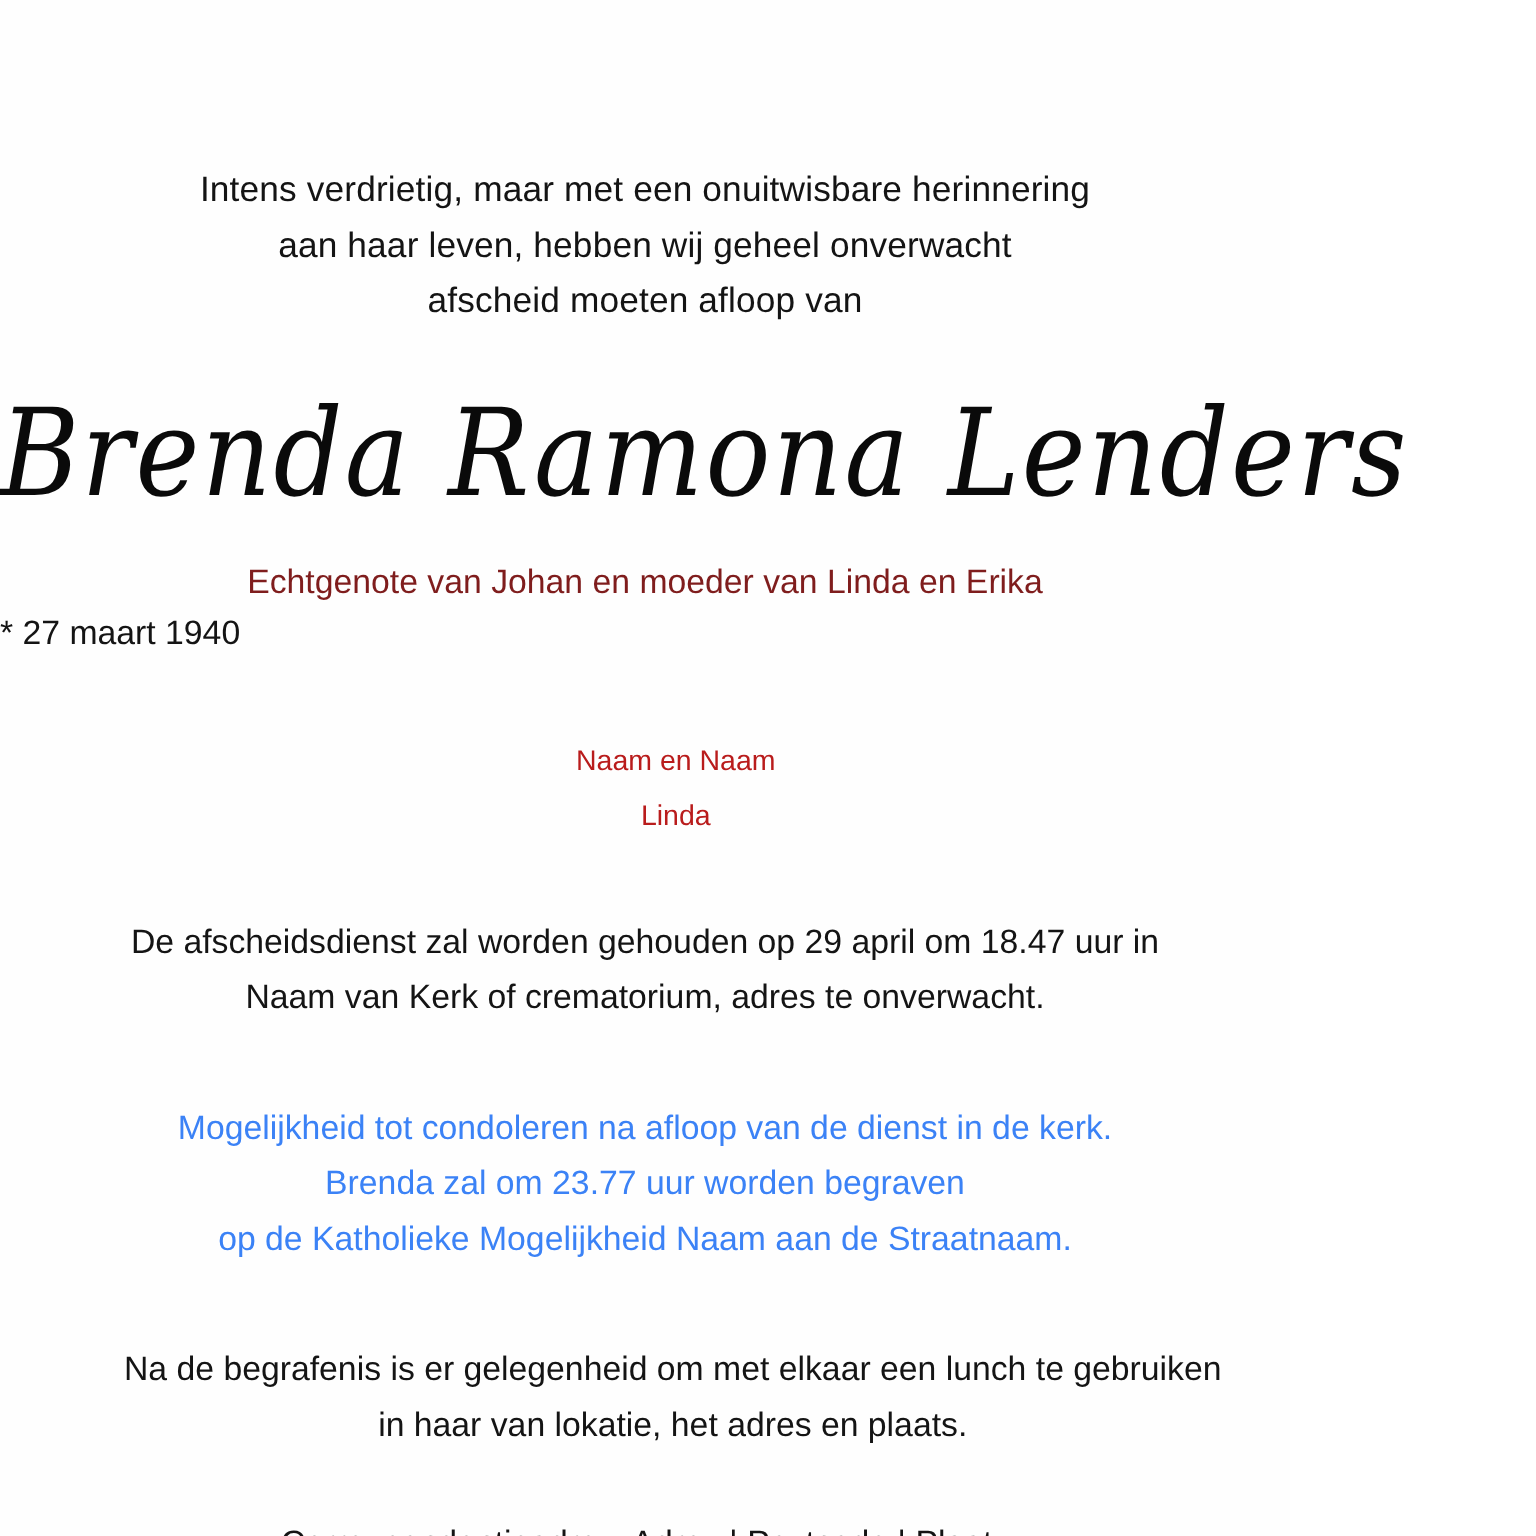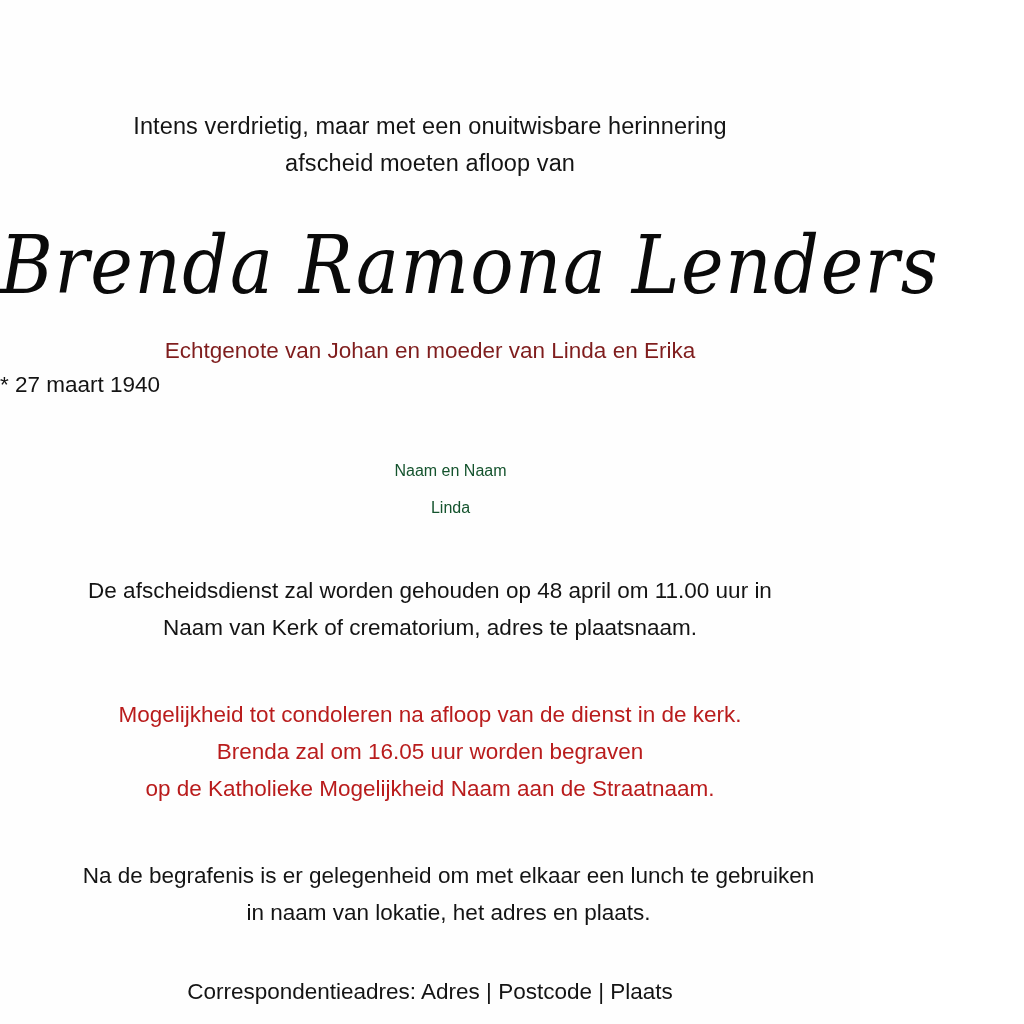--- a/index.html
+++ b/index.html
@@ -61,36 +61,36 @@
     color: #141414;
     display: flex;
     justify-content: flex-start;
     gap: 26px;
   }
   .dates .dagger {
     font-size: 22px;
   }
   .survivors {
     margin-top: 50px;
-    font-size: 16px;
+    font-size: 19px;
     line-height: 37px;
-    color: #14532d;
+    color: #b91c1c;
     margin-left: 41px;
   }
   .service {
     margin-top: 46px;
     font-size: 22.5px;
     line-height: 37px;
     color: #141414;
   }
   .condolence {
     margin-top: 50px;
     font-size: 22.5px;
     line-height: 37px;
-    color: #b91c1c;
+    color: #3b82f6;
   }
   .lunch {
     margin-top: 50px;
     font-size: 22.5px;
     line-height: 37px;
     color: #141414;
     padding-left: 37px;
   }
   .correspondence {
     margin-top: 44px;
@@ -102,47 +102,48 @@
     white-space: nowrap;
   }
 </style>
 </head>
 <body>
 
 <div class="card">
 
   <div class="block intro">
     <div class="line">Intens verdrietig, maar met een onuitwisbare herinnering</div>
+    <div class="line">aan haar leven, hebben wij geheel onverwacht</div>
     <div class="line">afscheid moeten afloop van</div>
   </div>
 
   <div class="block name">Brenda Ramona Lenders</div>
 
   <div class="block relation">Echtgenote van Johan en moeder van Linda en Erika</div>
 
   <div class="block dates">
     <span>* 27 maart 1940</span>
   </div>
 
   <div class="block survivors">
     <div class="line">Naam en Naam</div>
     <div class="line">Linda</div>
   </div>
 
   <div class="block service">
-    <div class="line">De afscheidsdienst zal worden gehouden op 48 april om 11.00 uur in</div>
-    <div class="line">Naam van Kerk of crematorium, adres te plaatsnaam.</div>
+    <div class="line">De afscheidsdienst zal worden gehouden op 29 april om 18.47 uur in</div>
+    <div class="line">Naam van Kerk of crematorium, adres te onverwacht.</div>
   </div>
 
   <div class="block condolence">
     <div class="line">Mogelijkheid tot condoleren na afloop van de dienst in de kerk.</div>
-    <div class="line">Brenda zal om 16.05 uur worden begraven</div>
+    <div class="line">Brenda zal om 23.77 uur worden begraven</div>
     <div class="line">op de Katholieke Mogelijkheid Naam aan de Straatnaam.</div>
   </div>
 
   <div class="block lunch">
     <div class="line">Na de begrafenis is er gelegenheid om met elkaar een lunch te gebruiken</div>
-    <div class="line">in naam van lokatie, het adres en plaats.</div>
+    <div class="line">in haar van lokatie, het adres en plaats.</div>
   </div>
 
   <div class="block correspondence">Correspondentieadres: Adres | Postcode | Plaats</div>
 
 </div>
 
 </body></html>

